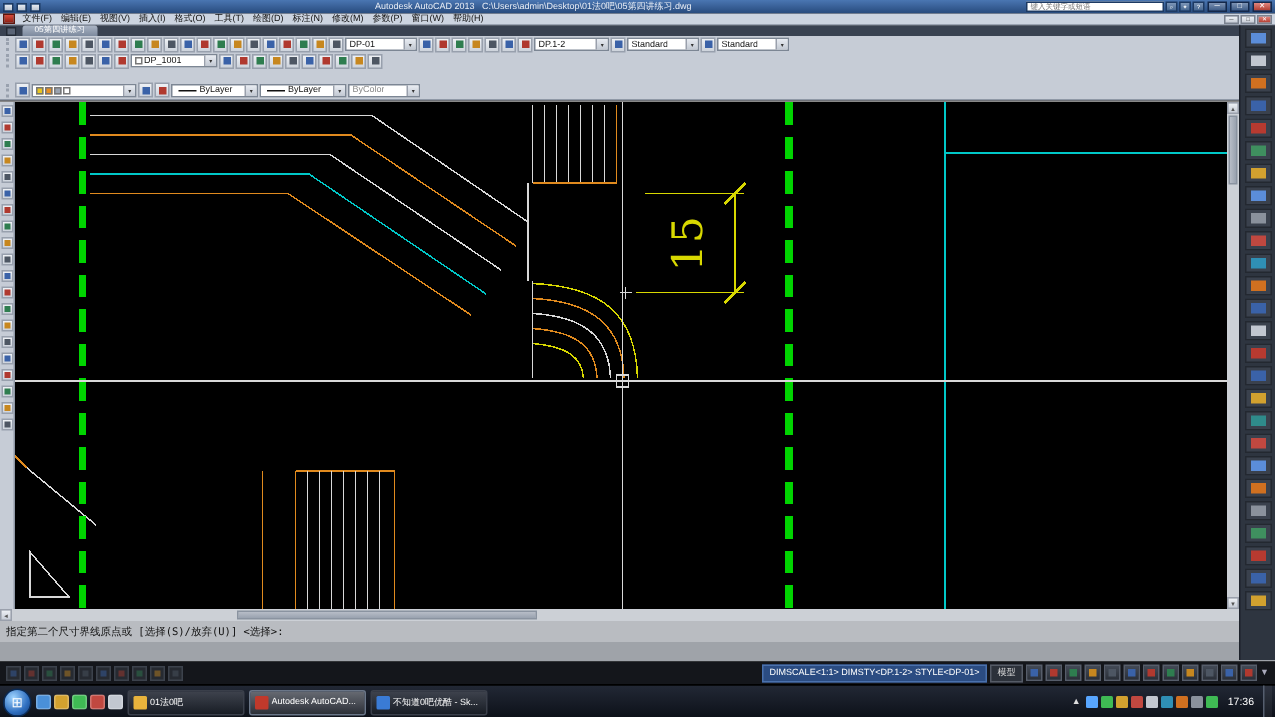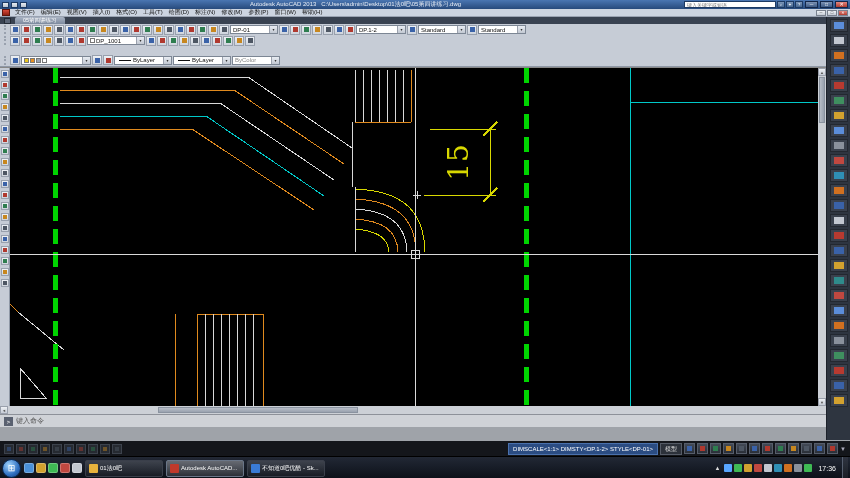--- a/index.html
+++ b/index.html
@@ -627,24 +627,21 @@
     </span>
     <span class="palicon">
       <span class="pal-dot" style="background: rgb(58, 98, 168);"></span>
     </span>
     <span class="palicon">
       <span class="pal-dot" style="background: rgb(210, 161, 47);"></span>
     </span>
   </div>
 
 <div class="cmd">
-  <div class="cmd-input">
-    <span class="cmd-prompt">&gt;</span>
-    <span>键入命令</span>
-  </div>
+  <div class="cmd-hist">指定第二个尺寸界线原点或 [选择(S)/放弃(U)] &lt;选择&gt;:</div>
 </div>
 
 <div class="statusbar">
   <span id="sbtoggles" style="display:flex;gap:2px">
       <span class="sbtoggle">
         <span class="dot" style="background: rgb(58, 98, 168);"></span>
       </span>
       <span class="sbtoggle">
         <span class="dot" style="background: rgb(176, 57, 47);"></span>
       </span>

